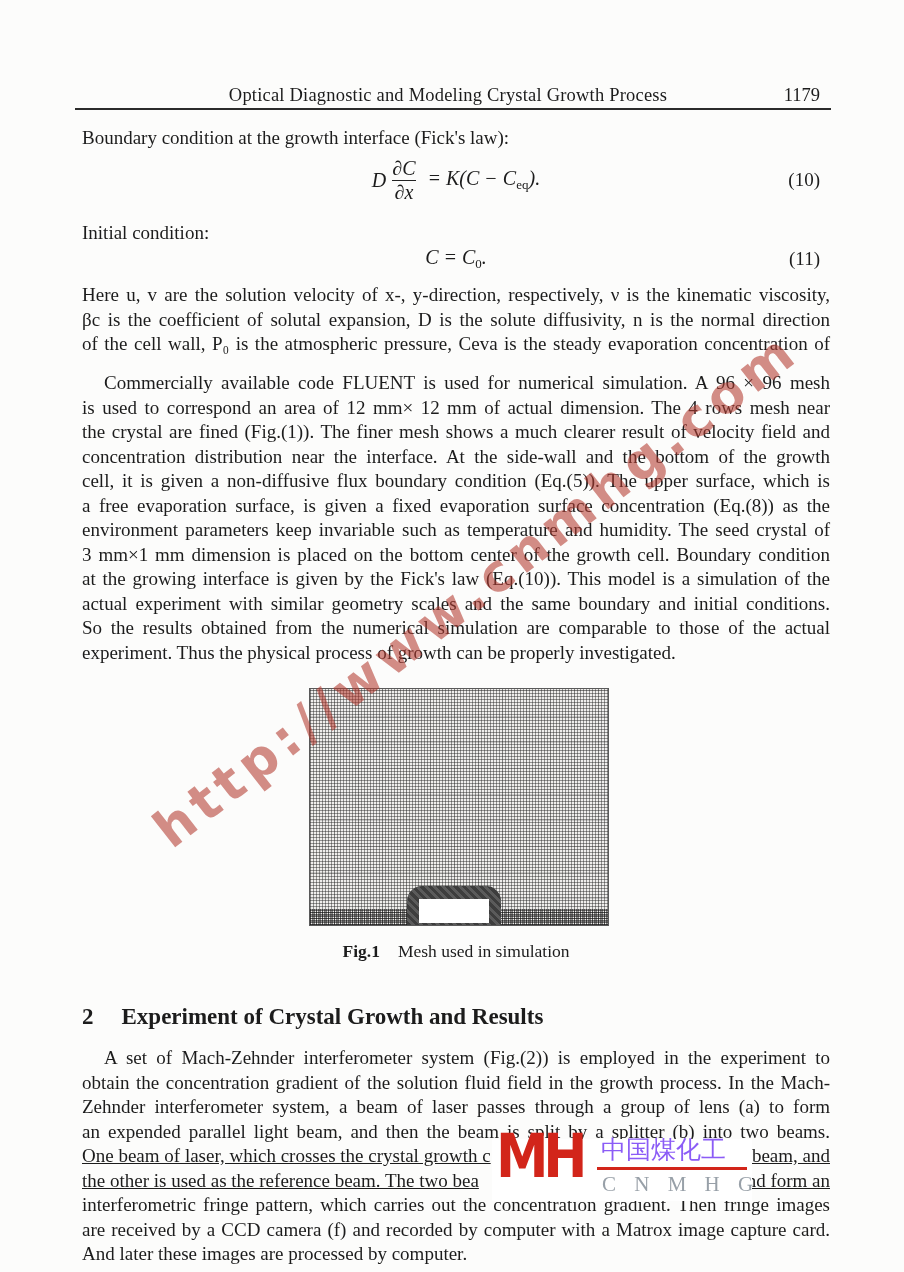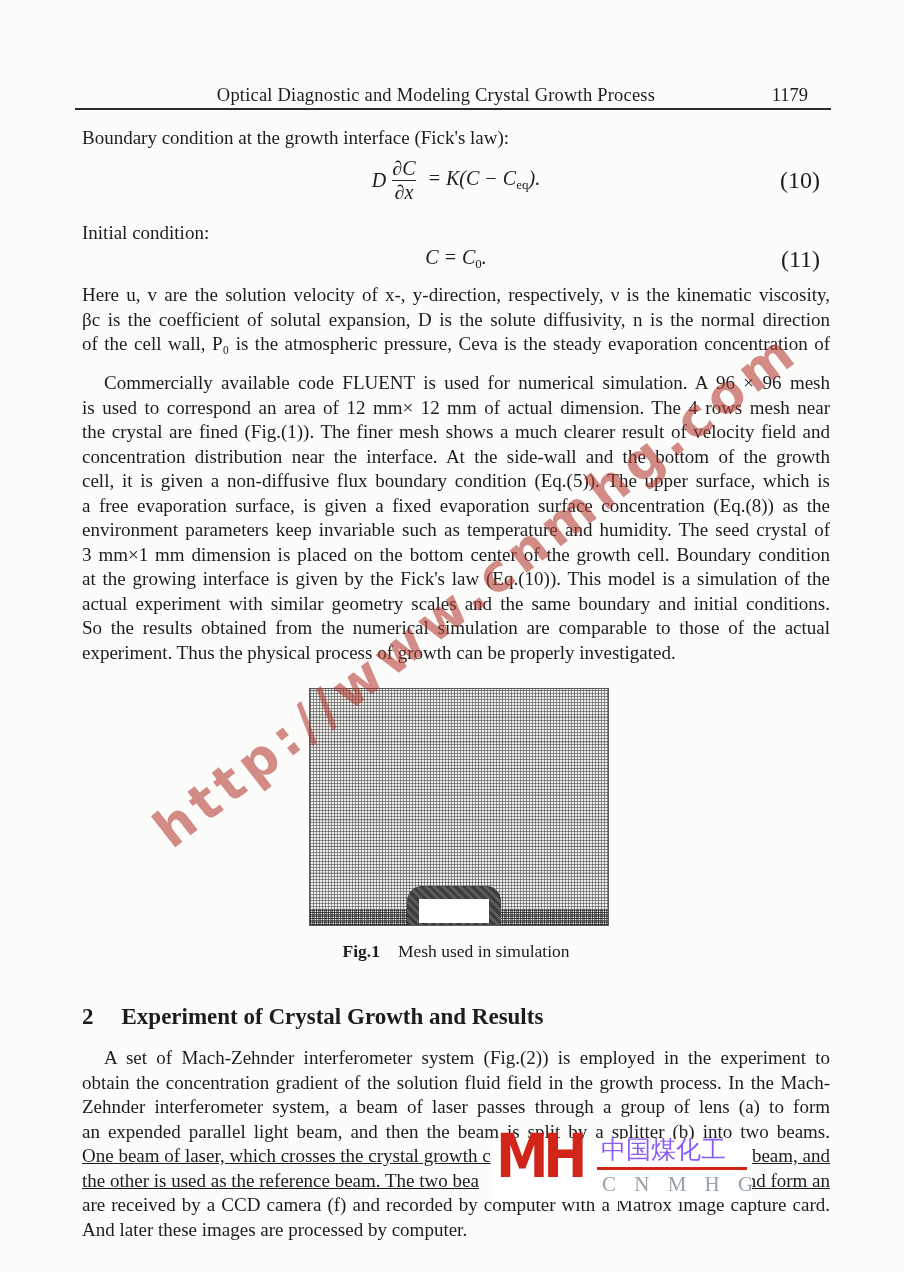--- a/index.html
+++ b/index.html
@@ -6,37 +6,37 @@
   .page{
     position:relative;
     width:904px;height:1272px;
     margin:0 auto;
     background:#fcfcfb;
     overflow:hidden;
     font-family:"Liberation Serif","DejaVu Serif",serif;
     color:#1c1c1c;
   }
   
-  .runhead{position:absolute;top:85px;left:60px;width:752px;font-size:18.5px;}
+  .runhead{position:absolute;top:85px;left:72px;width:752px;font-size:18.5px;}
   .runhead .title{display:block;text-align:center;letter-spacing:.2px;}
   .runhead .pnum{position:absolute;right:4px;top:0;}
   .headrule{position:absolute;top:108px;left:75px;width:756px;height:2px;background:#2b2b2b;}
   
   .tline{position:relative;width:748px;font-size:19px;line-height:24.5px;
          text-align:justify;text-align-last:justify;white-space:nowrap;}
   .tline.lastline{text-align-last:left;white-space:normal;}
   .tline.indent{padding-left:22px;width:726px;}
   .block{position:absolute;left:82px;}
   .splitline{display:flex;justify-content:space-between;width:748px;
              font-size:19px;line-height:24.5px;text-decoration:underline;}
   
   .eqrow{position:absolute;left:82px;width:748px;display:flex;justify-content:center;
          align-items:center;font-size:20px;font-style:italic;}
   .eqtag{position:absolute;right:10px;top:50%;transform:translateY(-50%);
-         font-style:normal;font-size:24px;}
+         font-style:normal;font-size:19px;}
   .frac{display:inline-flex;flex-direction:column;align-items:center;
         vertical-align:middle;margin:0 3px;line-height:1.15;}
   .frac .num{padding:0 3px;}
   .frac .den{border-top:1.6px solid #222;padding:0 3px;}
   .eqsub{font-size:13px;font-style:normal;vertical-align:-4px;}
   
   .mesh{
     position:absolute;left:309px;top:688px;width:298px;height:236px;
     background-color:#efeeec;
     background-image:
@@ -162,20 +162,21 @@
     <div class="tline">Zehnder interferometer system, a beam of laser passes through a group of lens (a) to form</div>
     <div class="tline">an expended parallel light beam, and then the beam is split by a splitter (b) into two beams.</div>
     <div class="splitline">
       <span>One beam of laser, which crosses the crystal growth c</span>
       <span>ject beam, and</span>
     </div>
     <div class="splitline">
       <span>the other is used as the reference beam.  The two bea</span>
       <span>t and form an</span>
     </div>
+    <div class="tline">interferometric fringe pattern, which carries out the concentration gradient.  Then fringe images</div>
     <div class="tline">are received by a CCD camera (f) and recorded by computer with a Matrox image capture card.</div>
     <div class="tline lastline">And later these images are processed by computer.</div>
   </div>
 
   <div class="watermark" style="color: rgba(180, 58, 48, 0.58);">http://www.cnmhg.com</div>
 
   <div class="logo-backing"></div>
   <div class="logo-mark" style="color: rgb(210, 37, 26);">MH</div>
   <div class="logo-cn" style="color: #8b5cf6;">中国煤化工</div>
   <div class="logo-underline" style="background: rgb(210, 37, 26);"></div>

